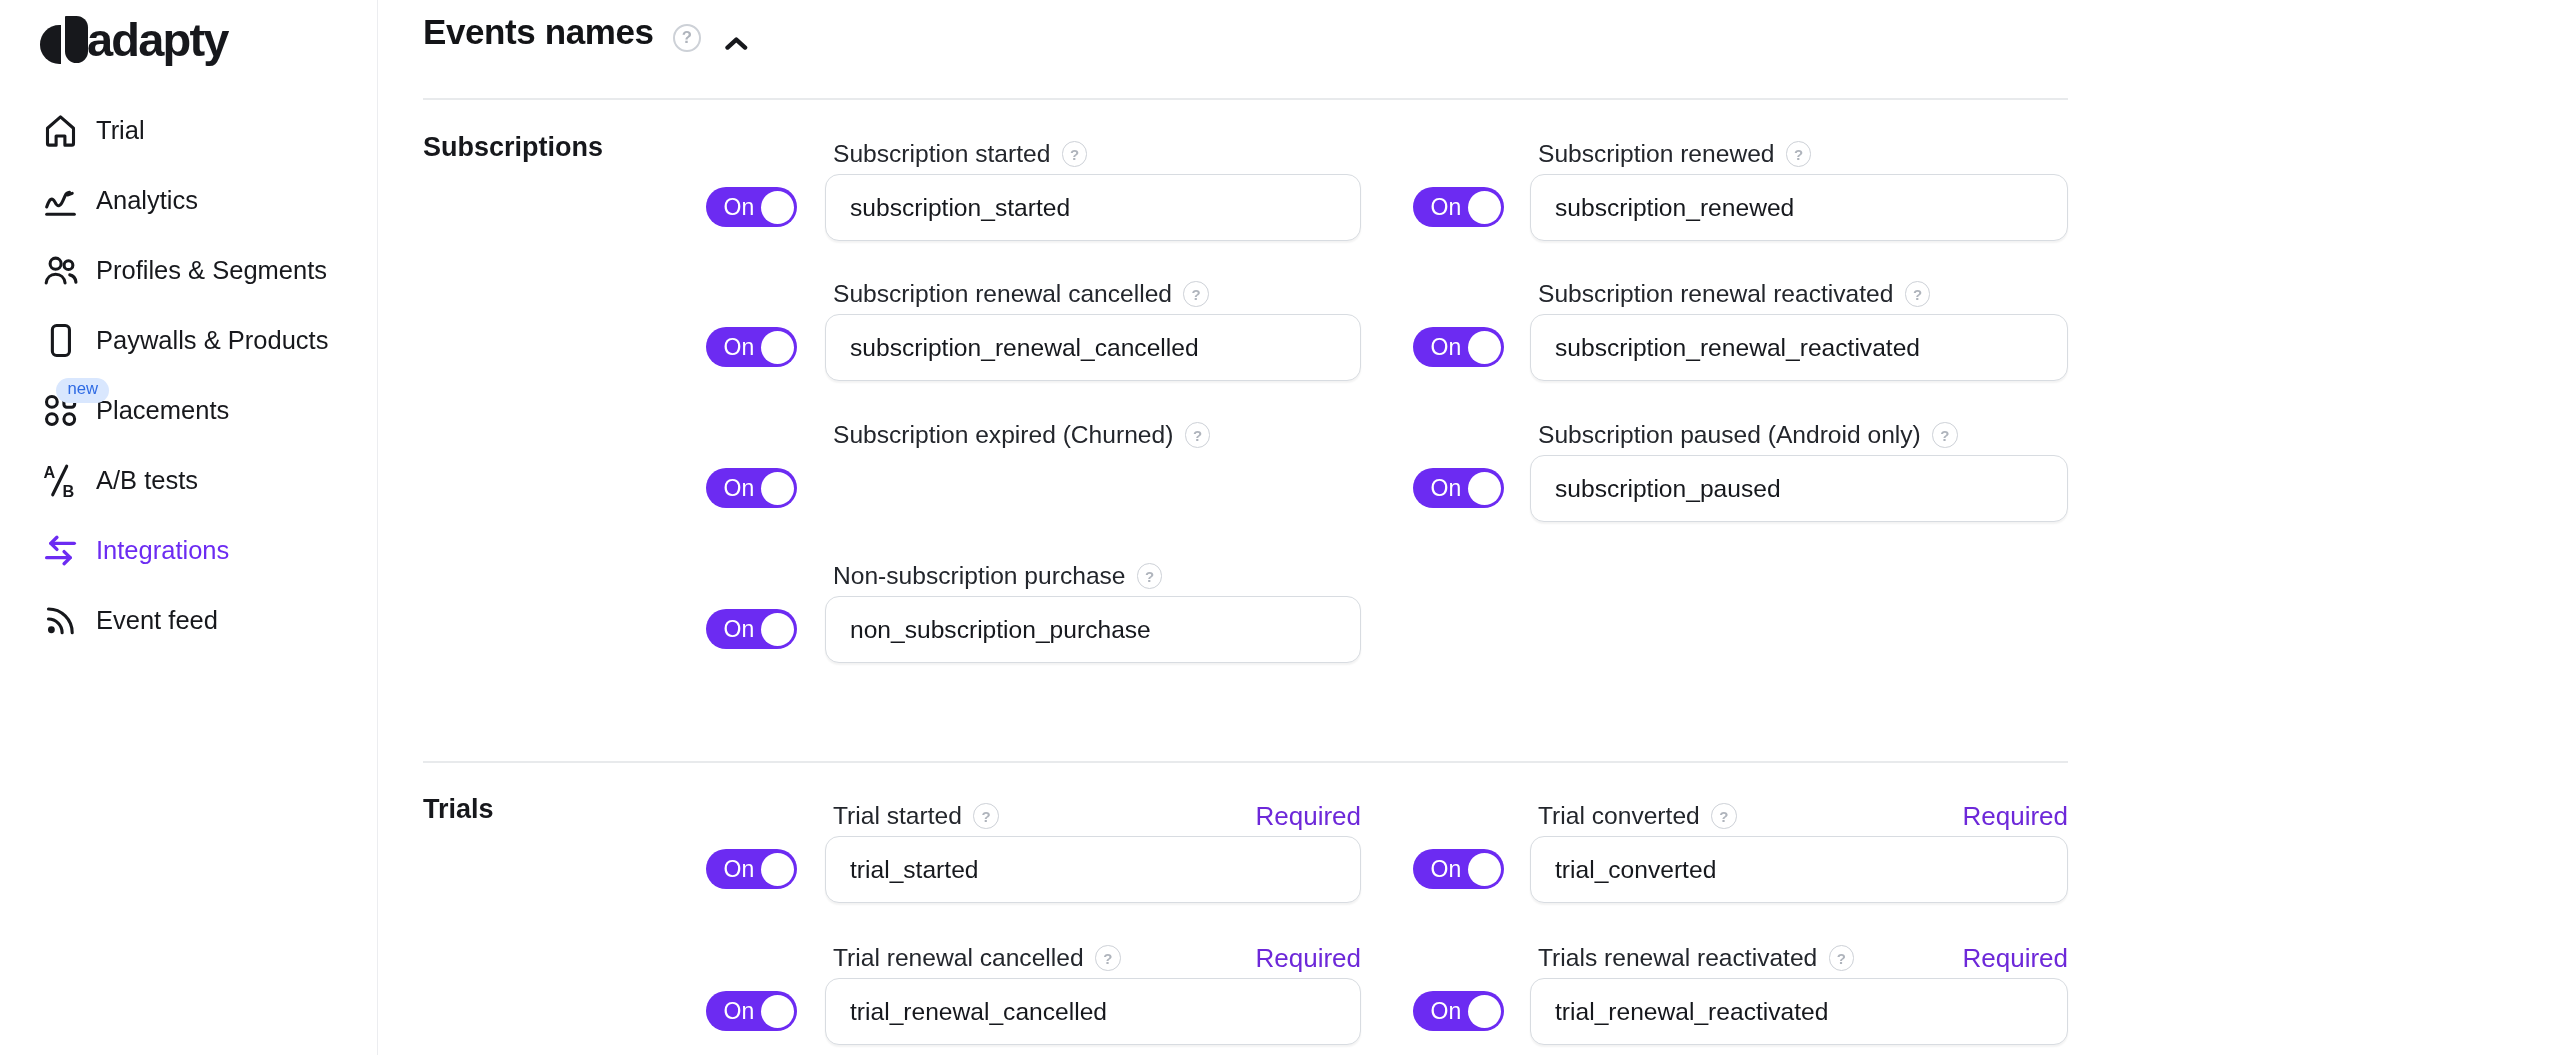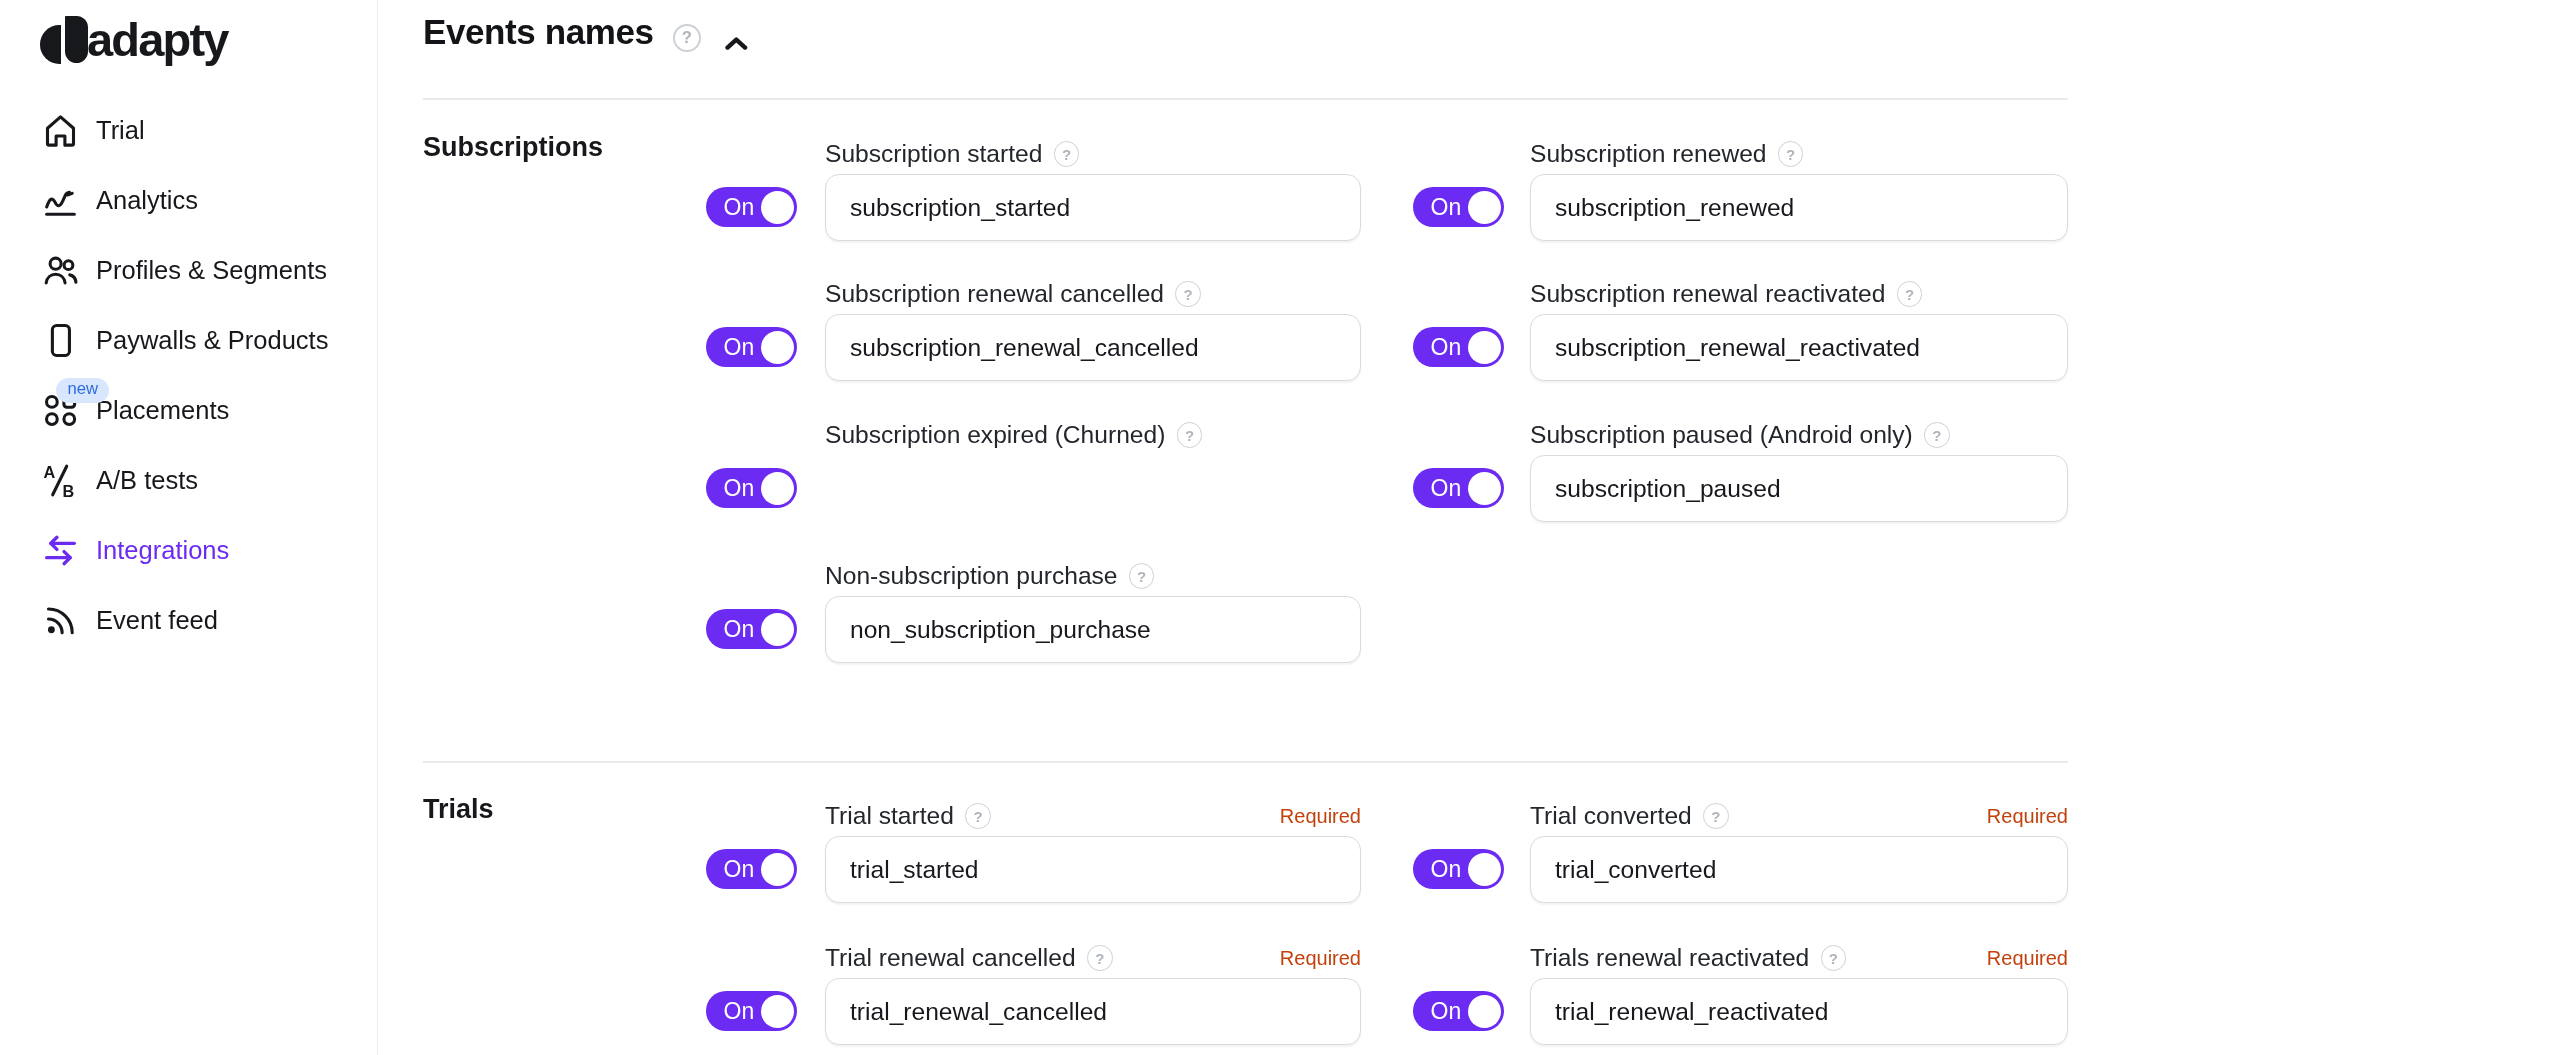--- a/index.html
+++ b/index.html
@@ -41,22 +41,22 @@
     font-size:16.7px; font-weight:700; color:#AFB4BC; flex:0 0 auto; cursor:pointer;
   }
   .help.small { width:25.5px; height:25.5px; border-width:1.8px; font-size:15px; }
   .collapse-btn { display:inline-flex; align-items:center; margin-left:3.5px; cursor:pointer; }
   .hdivider { position:absolute; height:1.8px; background:#E8EAEC; left:45px; width:1645px; }
   .section-title { position:absolute; left:45px; font-size:27px; font-weight:700; color:#17181C; }
   
   .cell { position:absolute; }
   .cell-head { height:40px; display:flex; align-items:center; justify-content:space-between; }
   .cell-head .lab-wrap { display:flex; align-items:center; gap:11.4px; }
-  .flabel { font-size:24.6px; color:#23262C; white-space:nowrap; }
-  .req { font-size:20px; color:#c2410c; }
+  .flabel { font-size:24.6px; color:#23262C; white-space:nowrap;margin-left:8px; }
+  .req { font-size:26px; color:#6d28d9; }
   .field-input {
     width:100%; height:67px; border:1.8px solid #D8DCE1; border-radius:14px;
     padding:0 24px; font-family:"Liberation Sans", sans-serif;
     font-size:24.6px; font-weight:500; color:#16181D; background:#fff; outline:none;
     box-shadow:0 1.8px 1.8px rgba(23,24,28,0.05);
   }
   .toggle {
     position:absolute; width:91px; height:40px; border-radius:20px;
     background:var(--accent); cursor:pointer;
   }

